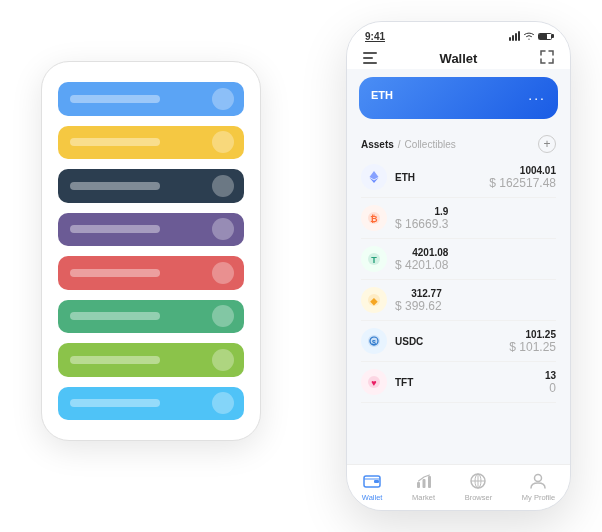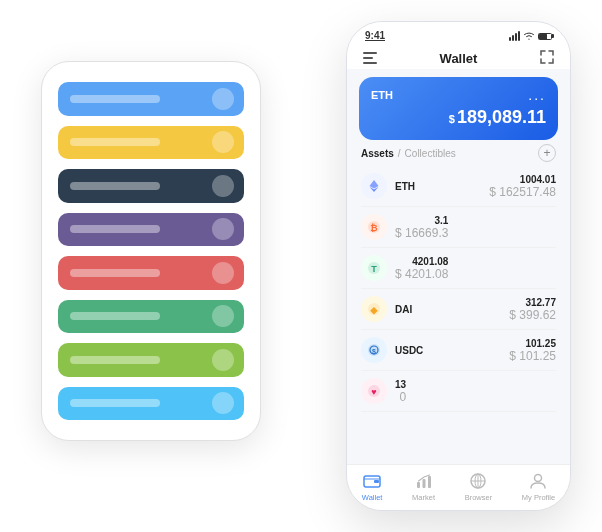--- a/index.html
+++ b/index.html
@@ -93,21 +93,21 @@
       overflow: hidden;
       z-index: 2;
       display: flex;
       flex-direction: column;
     }
 
     .phone-status-bar {
       background: #fff;
       padding: 8px 18px 4px 18px;
       display: flex;
-      align-items: flex-start;
+      align-items: center;
       justify-content: space-between;
       font-size: 9px;
       color: #333;
       text-decoration: underline;
     }
 
     .status-time { font-weight: 600; font-size: 10px; }
 
     .status-icons {
       display: flex;
@@ -221,21 +221,21 @@
       text-align: right;
     }
 
     .eth-card-currency {
       font-size: 11px;
       margin-right: 2px;
     }
 
     
     .assets-header {
-      padding: 4px 14px 4px 14px;
+      padding: 16px 14px 4px 14px;
       display: flex;
       align-items: center;
       justify-content: space-between;
       gap: 8px;
     }
 
     .assets-tabs {
       display: flex;
       gap: 4px;
       align-items: center;
@@ -447,23 +447,20 @@
           <polyline points="5,13 1,13 1,9" stroke="#555" stroke-width="1.5" fill="none" stroke-linecap="round"></polyline>
         </svg>
       </span>
     </div>
 
     <div class="eth-card">
       <div class="eth-card-top">
         <span class="eth-card-name">ETH</span>
         <span class="eth-card-dots">...</span>
       </div>
-      <div class="eth-card-amount">
-        <span class="eth-card-currency">$</span><span>189,089.11</span>
-      </div>
     </div>
 
     <div class="assets-header">
       <div class="assets-tabs">
         <span class="assets-tab-active">Assets</span>
         <span class="assets-tab-sep">/</span>
         <span class="assets-tab-inactive">Collectibles</span>
       </div>
       <div class="assets-add">
         <span>+</span>
@@ -487,21 +484,21 @@
       </div>
 
       <div class="asset-item">
         <div class="asset-icon icon-imbtc">
           <svg width="14" height="14" viewBox="0 0 14 14">
               <circle cx="7" cy="7" r="6" fill="#ff6b35" opacity="0.15"></circle>
               <text x="7" y="11" text-anchor="middle" font-size="9" fill="#ff6b35" font-weight="bold">₿</text>
             </svg>
         </div>
         <div class="asset-values">
-          <div class="asset-amount">3.1</div>
+          <div class="asset-amount">1.9</div>
           <div class="asset-usd">$ 16669.3</div>
         </div>
       </div>
 
       <div class="asset-item">
         <div class="asset-icon icon-usdt">
           <svg width="14" height="14" viewBox="0 0 14 14">
               <circle cx="7" cy="7" r="6" fill="#26a17b" opacity="0.15"></circle>
               <text x="7" y="11" text-anchor="middle" font-size="9" fill="#26a17b" font-weight="bold">T</text>
             </svg>
@@ -512,21 +509,20 @@
         </div>
       </div>
 
       <div class="asset-item">
         <div class="asset-icon icon-dai">
           <svg width="14" height="14" viewBox="0 0 14 14">
               <circle cx="7" cy="7" r="6" fill="#f5a623" opacity="0.15"></circle>
               <text x="7" y="11" text-anchor="middle" font-size="9" fill="#f5a623" font-weight="bold">◆</text>
             </svg>
         </div>
-        <span class="asset-name">DAI</span>
         <div class="asset-values">
           <div class="asset-amount">312.77</div>
           <div class="asset-usd">$ 399.62</div>
         </div>
       </div>
 
       <div class="asset-item">
         <div class="asset-icon icon-usdc">
           <svg width="14" height="14" viewBox="0 0 14 14">
               <circle cx="7" cy="7" r="6" fill="#2775ca" opacity="0.15"></circle>
@@ -541,20 +537,21 @@
         </div>
       </div>
 
       <div class="asset-item">
         <div class="asset-icon icon-tft">
           <svg width="14" height="14" viewBox="0 0 14 14">
               <circle cx="7" cy="7" r="6" fill="#e91e63" opacity="0.12"></circle>
               <text x="7" y="11" text-anchor="middle" font-size="9" fill="#e91e63">♥</text>
             </svg>
         </div>
+        <span class="asset-name">TFT</span>
         <div class="asset-values">
           <div class="asset-amount">13</div>
           <div class="asset-usd">0</div>
         </div>
       </div>
 
     </div>
 
     <div class="bottom-nav">
 

